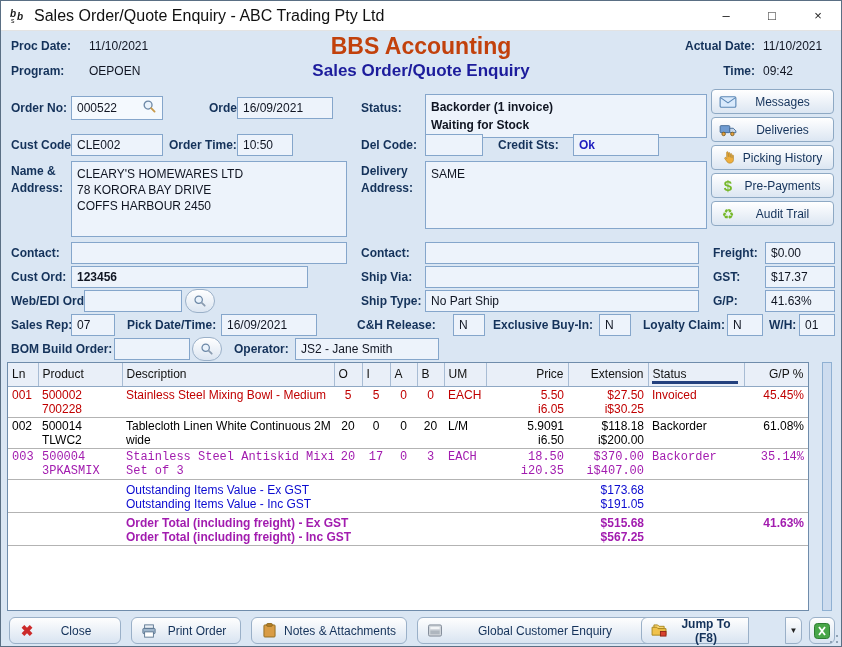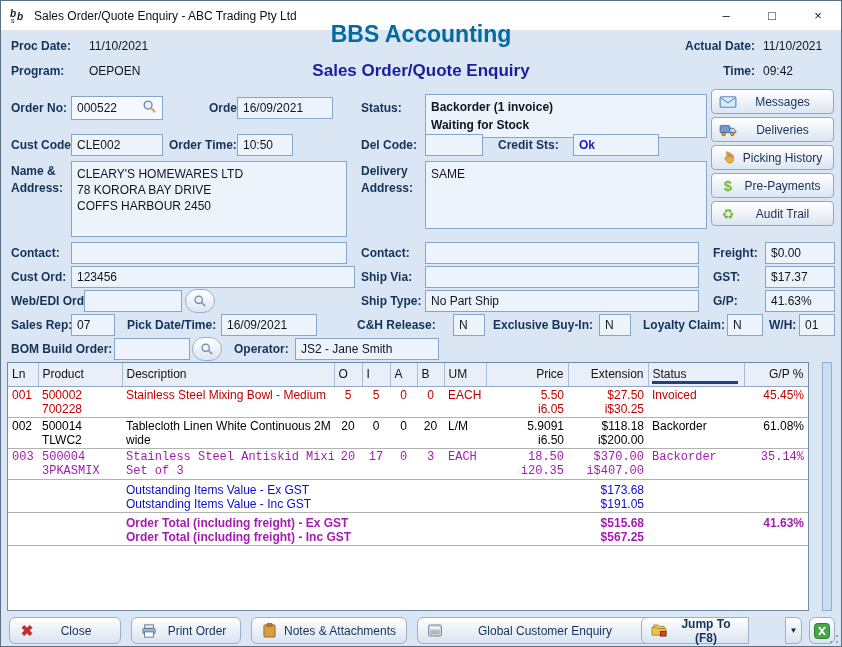--- a/index.html
+++ b/index.html
@@ -7,29 +7,29 @@
   .window {
     position:relative; width:842px; height:647px; overflow:hidden;
     background:#dae6f3; border:1px solid #5a6f84;
   }
   
   .titlebar {
     position:absolute; top:0; left:0; right:0; height:30px; background:#ffffff;
     display:flex; align-items:center; border-bottom:1px solid #e3e3e3;
   }
   .titlebar .app-icon { margin-left:8px; width:18px; height:18px; flex:0 0 auto; }
-  .titlebar .title-text { margin-left:7px; font-size:12px; color:#111; white-space:nowrap; }
+  .titlebar .title-text { margin-left:7px; font-size:16px; color:#111; white-space:nowrap; }
   .win-controls { margin-left:auto; display:flex; height:30px; }
   .win-btn { width:46px; height:30px; display:flex; align-items:center; justify-content:center;
              font-size:13px; color:#222; cursor:default; }
   
   .lbl { position:absolute; font-size:12px; font-weight:bold; color:#14325a; white-space:nowrap; }
   .val { position:absolute; font-size:12px; color:#101522; white-space:nowrap; }
-  .h1 { position:absolute; left:0; right:0; top:20px; text-align:center; font-size:23px;
-        font-weight:bold; color:#0369a1; }
+  .h1 { position:absolute; left:0; right:0; top:32px; text-align:center; font-size:23px;
+        font-weight:bold; color:#c2410c; }
   .h2 { position:absolute; left:0; right:0; top:60px; text-align:center; font-size:17px;
         font-weight:bold; color:#1c1c9c; }
   
   .box { position:absolute; background:#edf3fb; border:1px solid #85a6cb; font-size:12px;
          color:#101522; padding:2px 5px; display:flex; align-items:center; overflow:hidden; }
   .box.multiline { display:block; line-height:16px; padding-top:4px; }
   .box .inner-search { margin-left:auto; }
   .status-box { font-weight:bold; line-height:18px; display:block; padding-top:3px; }
   .ok-text { color:#1c1cbe; font-weight:bold; }
   .search-btn { position:absolute; width:30px; height:24px; border:1px solid #9ab0c8; border-radius:12px;
@@ -163,21 +163,21 @@
   <div class="lbl" style="left:360px;top:245px;">Contact:</div>
   <div class="box" style="left:424px;top:241px;width:274px;height:22px;">
     <span></span>
   </div>
   <div class="lbl" style="left:712px;top:245px;">Freight:</div>
   <div class="box" style="left:764px;top:241px;width:70px;height:22px;">
     <span>$0.00</span>
   </div>
 
   <div class="lbl" style="left:10px;top:269px;">Cust Ord:</div>
-  <div class="box" style="left:70px;top:265px;width:284px;height:22px;">
+  <div class="box" style="left:70px;top:265px;width:237px;height:22px;font-weight:bold;">
     <span>123456</span>
   </div>
   <div class="lbl" style="left:360px;top:269px;">Ship Via:</div>
   <div class="box" style="left:424px;top:265px;width:274px;height:22px;">
     <span></span>
   </div>
   <div class="lbl" style="left:712px;top:269px;">GST:</div>
   <div class="box" style="left:764px;top:265px;width:70px;height:22px;">
     <span>$17.37</span>
   </div>

